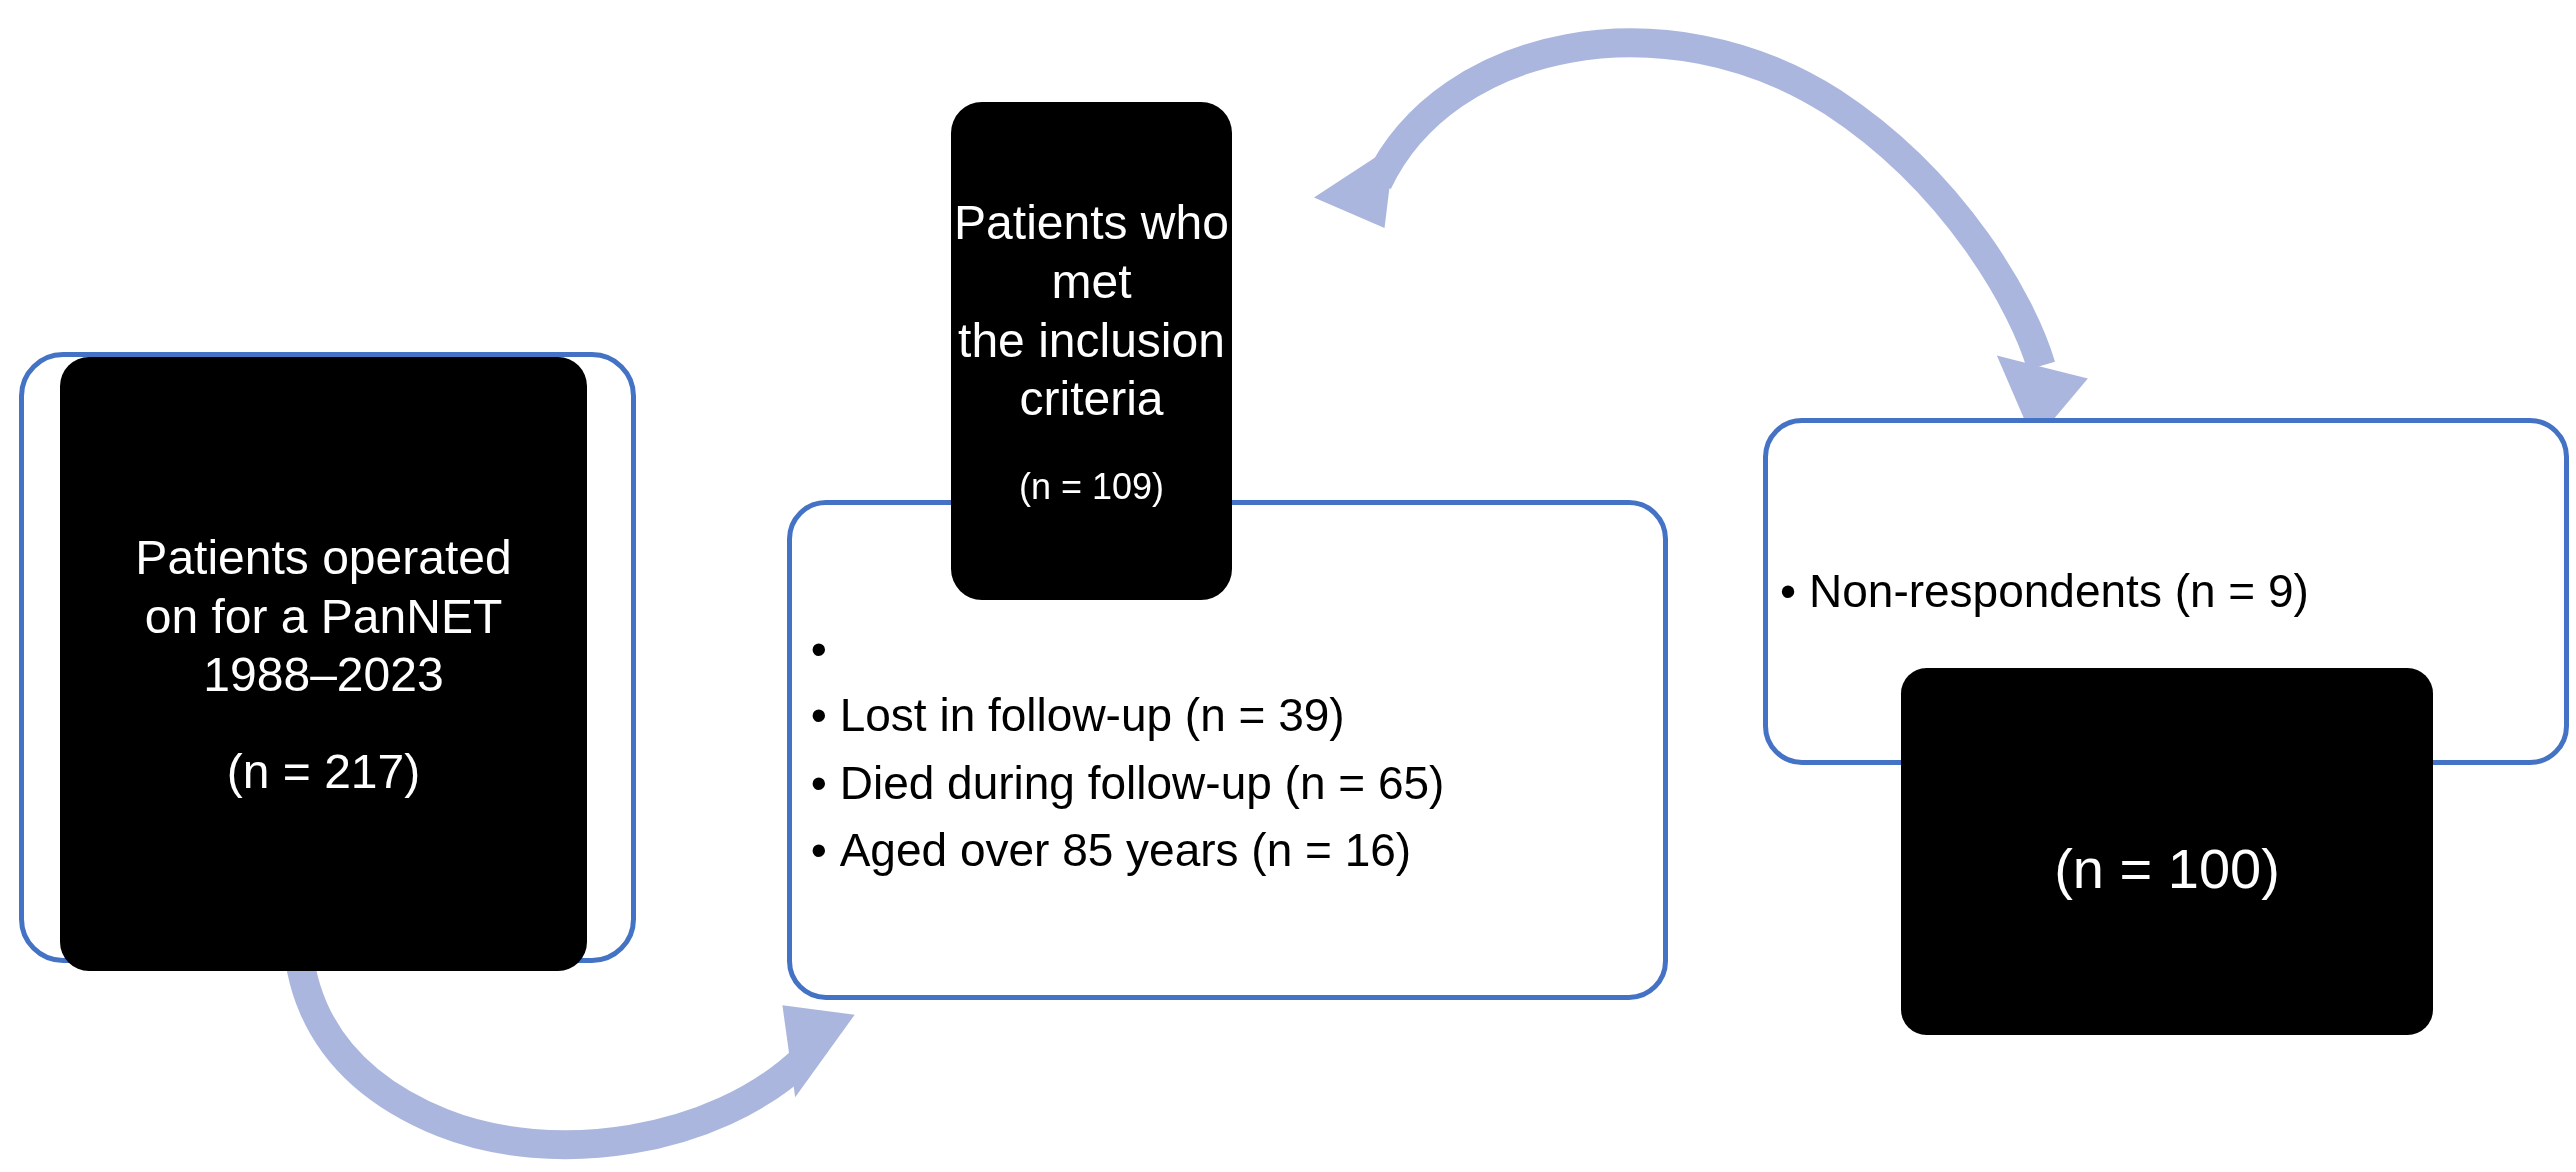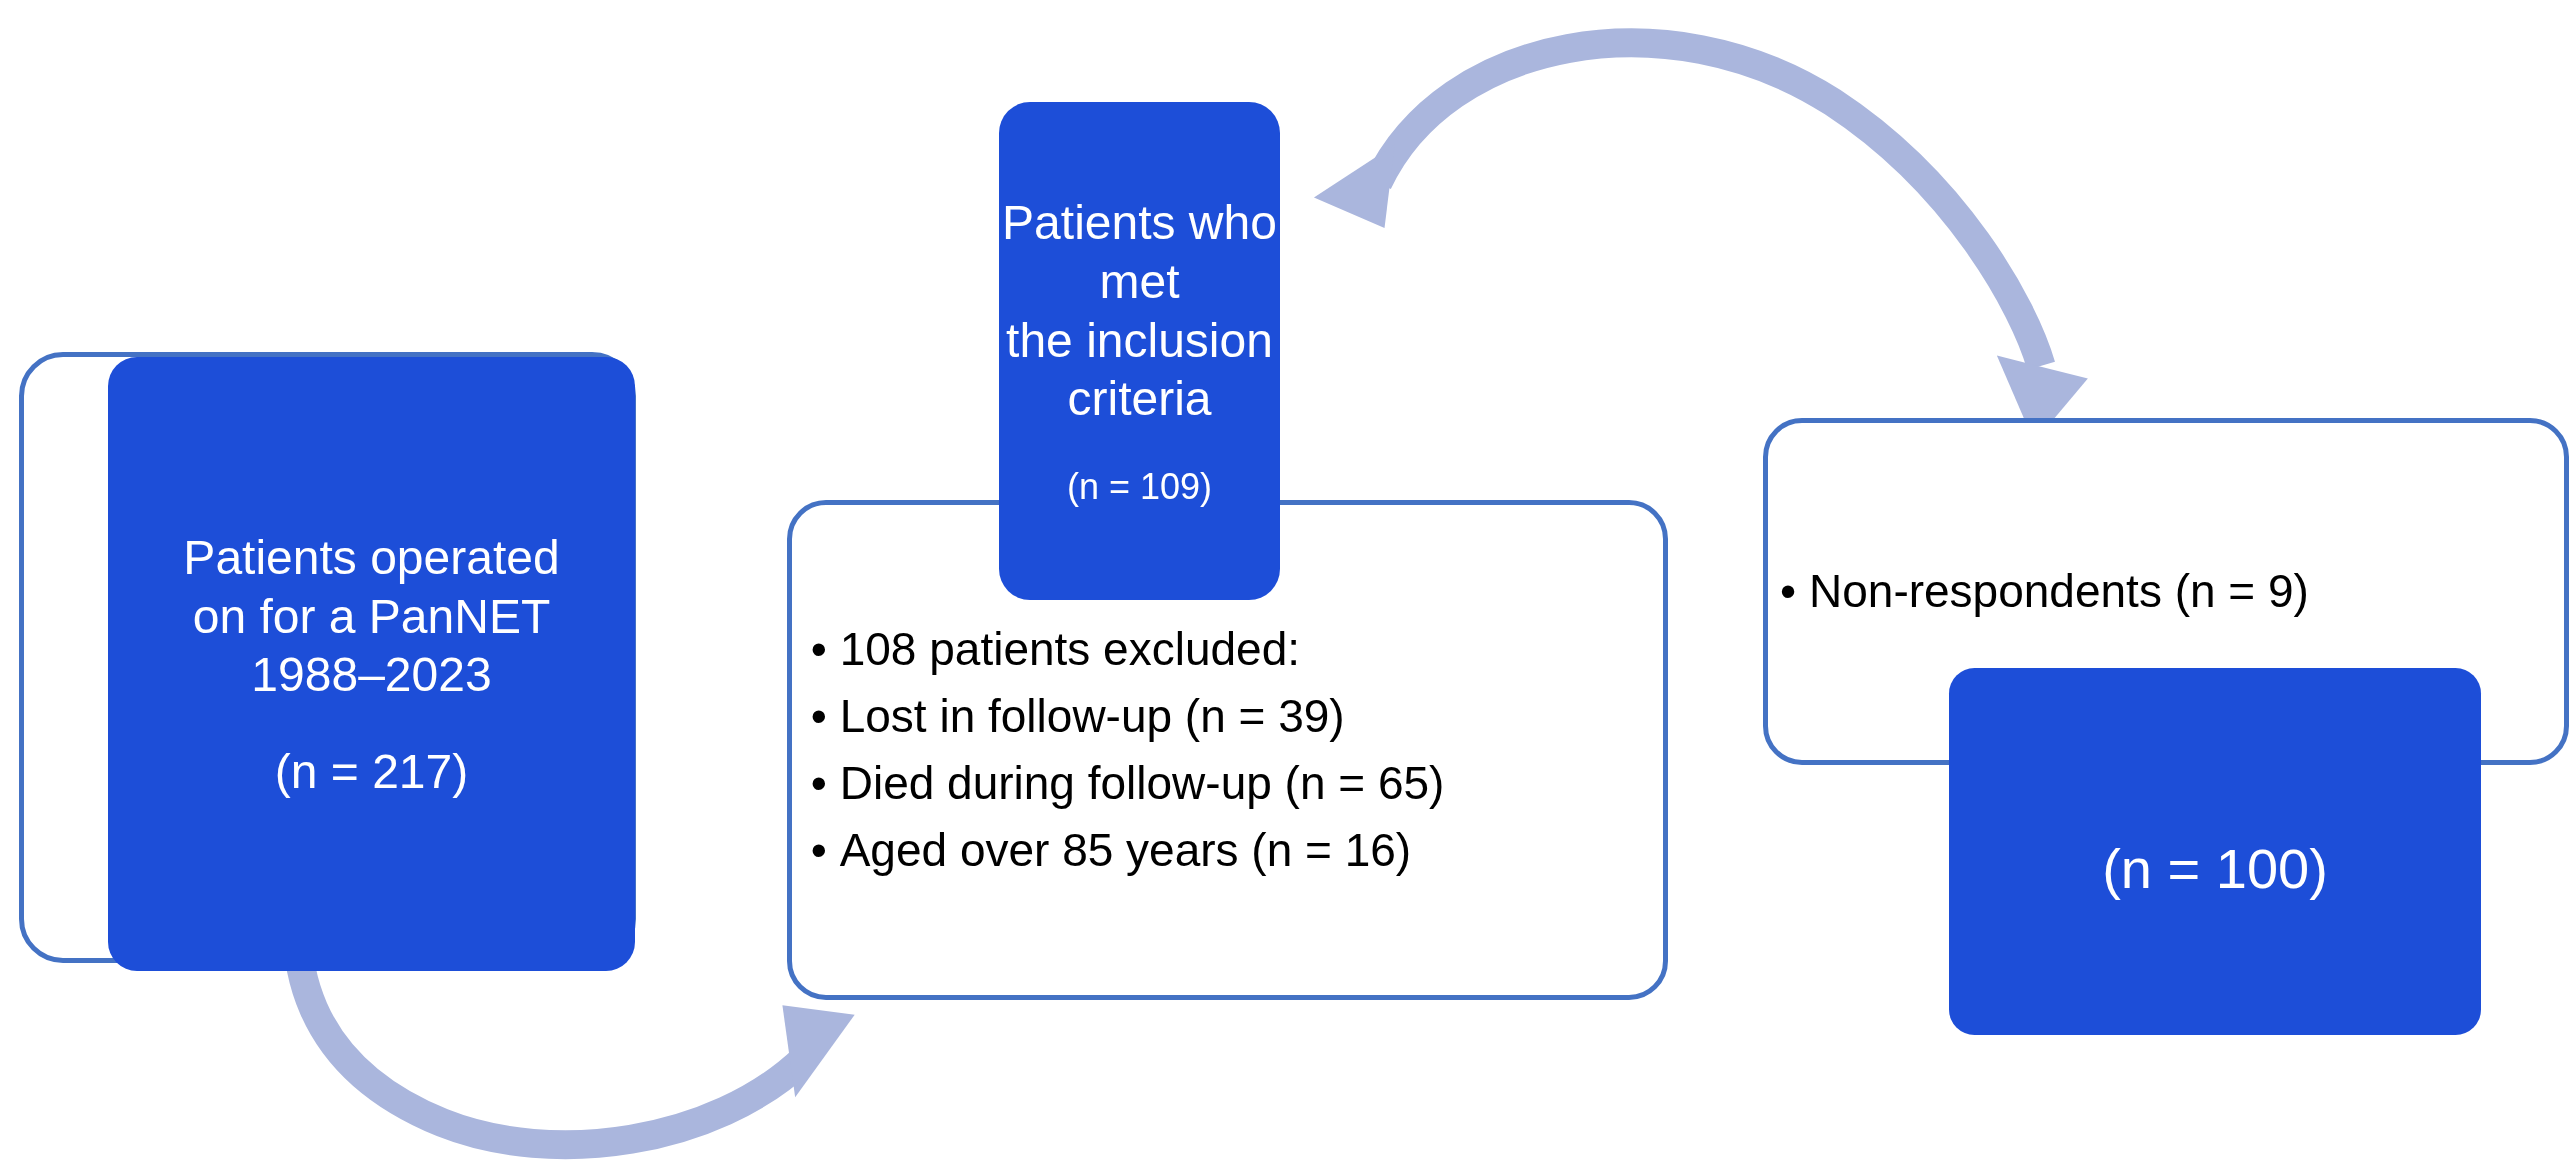--- a/index.html
+++ b/index.html
@@ -30,24 +30,23 @@
   .node {
     position: absolute;
     box-sizing: border-box;
     display: flex;
     flex-direction: column;
     align-items: center;
     justify-content: center;
   }
 
   .node-filled {
-    background: #1d4ed8;
+    background: #000000;
     border-radius: 29px;
     color: #ffffff;
-    margin-left: 48px;
   }
 
   .node-outlined {
     background: #ffffff;
     border: 5.1px solid #4472c4;
     border-radius: 39px;
     color: #000000;
   }
 
   
@@ -181,21 +180,20 @@
     <div class="box-text">Patients operated
 on for a PanNET
 1988–2023</div>
     <div class="box-count">(n = 217)</div>
   </div>
 
   <div class="node node-outlined" id="box-exclusions">
     <ul class="bullet-list">
       <li>
         <span class="bullet-dot">•</span>
-        <span>108 patients excluded:</span>
       </li>
       <li>
         <span class="bullet-dot">•</span>
         <span>Lost in follow-up (n = 39)</span>
       </li>
       <li>
         <span class="bullet-dot">•</span>
         <span>Died during follow-up (n = 65)</span>
       </li>
       <li>

